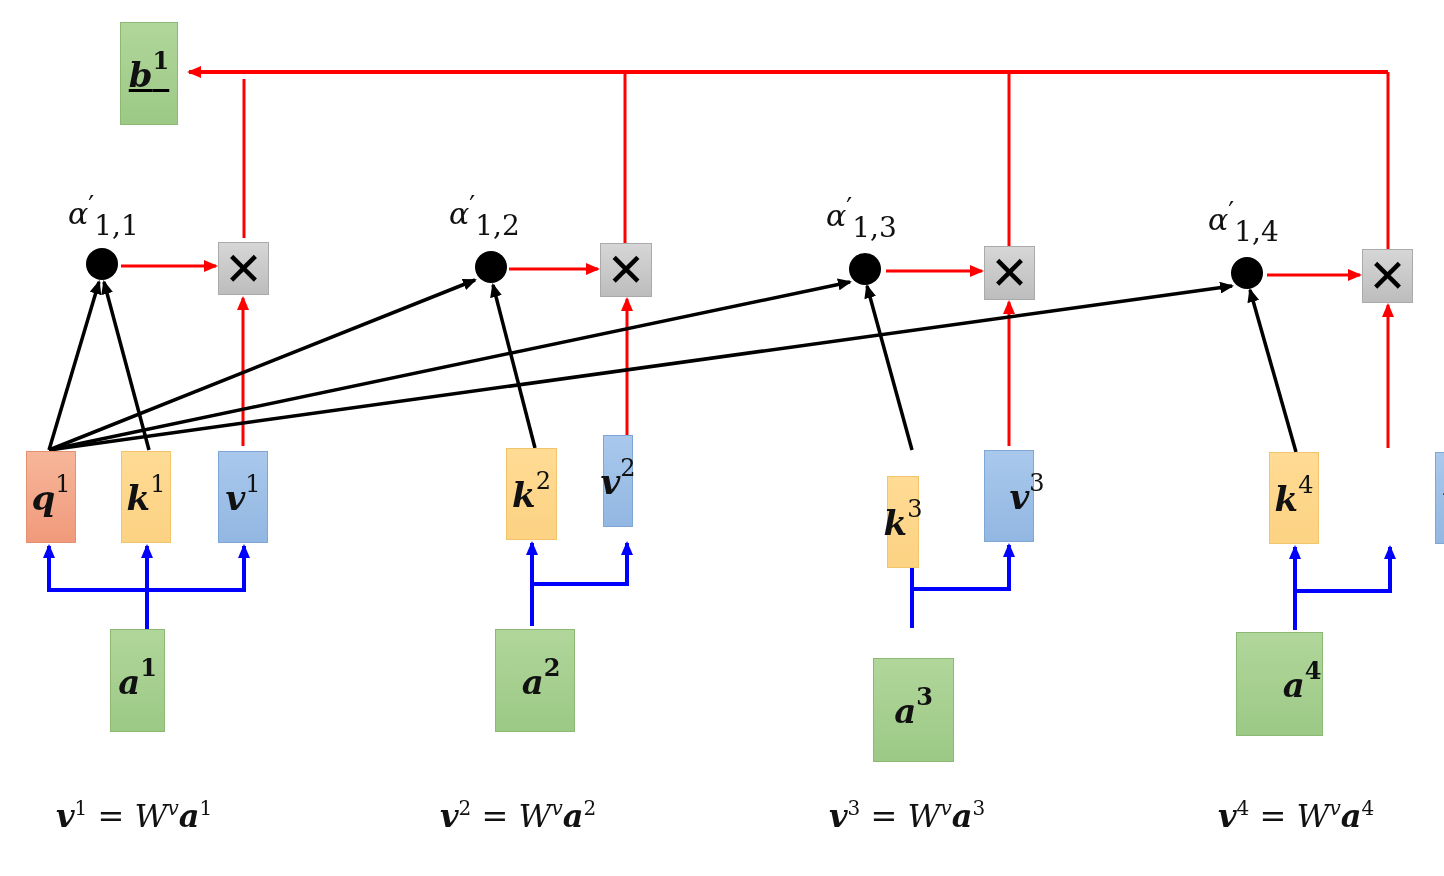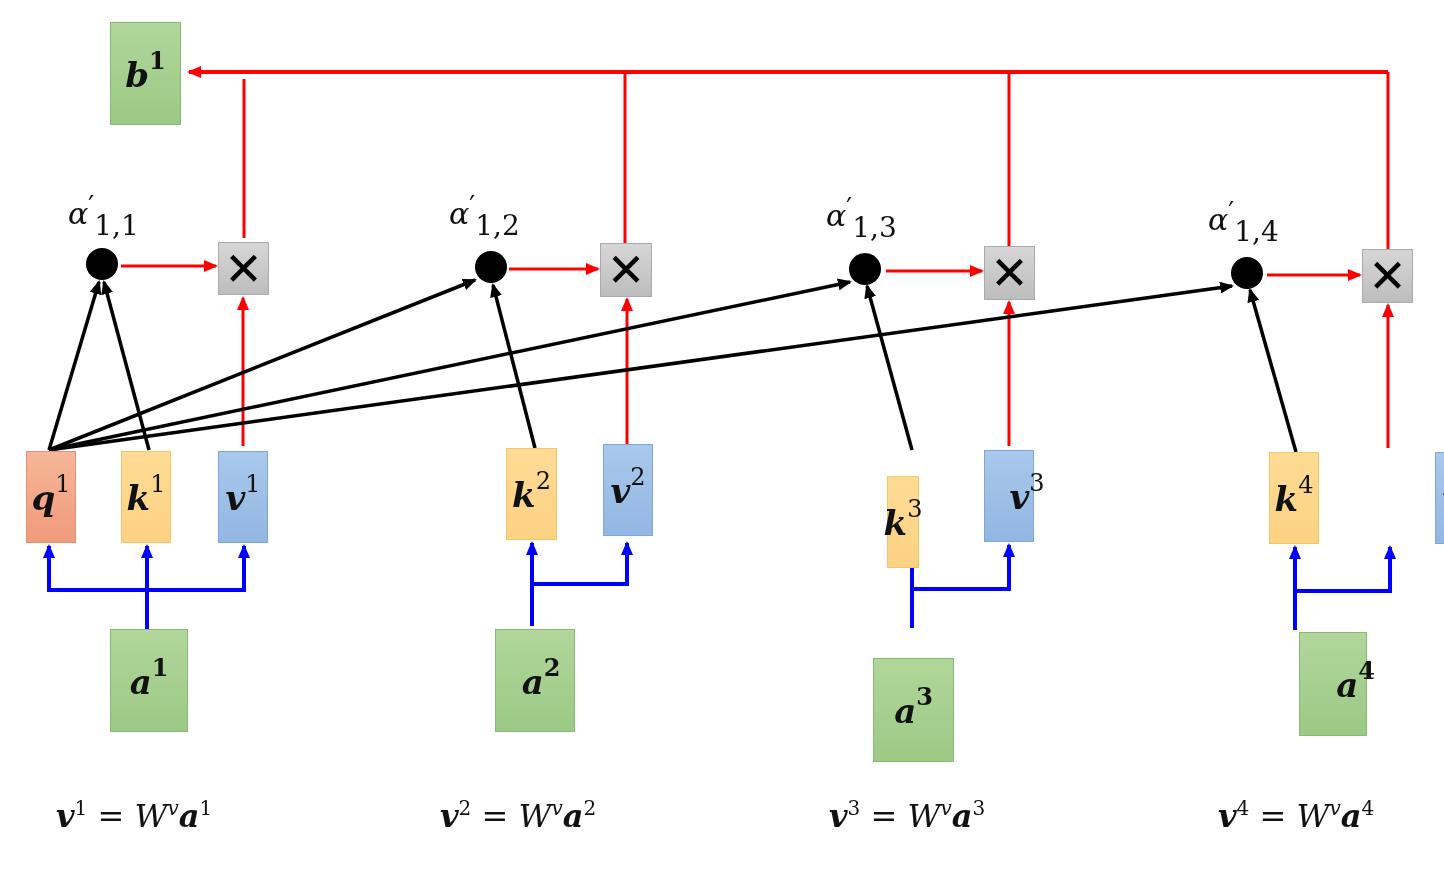--- a/index.html
+++ b/index.html
@@ -83,21 +83,21 @@
 
   <line x1="1295" y1="630" x2="1295" y2="547" stroke="#0000ff" stroke-width="4" marker-end="url(#ah-blue)"></line>
   <polyline points="1295,591 1390,591 1390,547" fill="none" stroke="#0000ff" stroke-width="4" marker-end="url(#ah-blue)"></polyline>
 
   <circle cx="102" cy="264" r="16" fill="#000"></circle>
   <circle cx="491" cy="267" r="16" fill="#000"></circle>
   <circle cx="865" cy="269" r="16" fill="#000"></circle>
   <circle cx="1247" cy="273" r="16" fill="#000"></circle>
 </svg>
 
-<div class="box box-green" style="left:110px;top:22px;width:71px;height:103px;">
+<div class="box box-green" style="left:120px;top:22px;width:58px;height:103px;text-decoration:underline;">
   <span class="lbl green"><span>b</span><sup>1</sup></span>
 </div>
 
 <div class="alpha" style="left:68px;top:196px;"><span>α</span><span class="prime">′</span><sub>1,1</sub></div>
 <div class="alpha" style="left:449px;top:196px;"><span>α</span><span class="prime">′</span><sub>1,2</sub></div>
 <div class="alpha" style="left:826px;top:198px;"><span>α</span><span class="prime">′</span><sub>1,3</sub></div>
 <div class="alpha" style="left:1208px;top:202px;"><span>α</span><span class="prime">′</span><sub>1,4</sub></div>
 
 <div class="box box-x" style="left:218px;top:242px;width:51px;height:53px;">
     <span class="xmark">✕</span>
@@ -118,48 +118,48 @@
 <div class="box box-k" style="left:121px;top:451px;width:50px;height:92px;">
   <span class="lbl"><span>k</span><sup>1</sup></span>
 </div>
 <div class="box box-v" style="left:218px;top:451px;width:50px;height:92px;">
   <span class="lbl"><span>v</span><sup>1</sup></span>
 </div>
 
 <div class="box box-k" style="left:506px;top:448px;width:51px;height:92px;">
   <span class="lbl"><span>k</span><sup>2</sup></span>
 </div>
-<div class="box box-v" style="left:603px;top:444px;width:50px;height:92px;">
+<div class="box box-v" style="left:603px;top:435px;width:30px;height:92px;">
   <span class="lbl"><span>v</span><sup>2</sup></span>
 </div>
 
 <div class="box box-k" style="left:887px;top:476px;width:32px;height:92px;">
   <span class="lbl"><span>k</span><sup>3</sup></span>
 </div>
 <div class="box box-v" style="left:984px;top:450px;width:50px;height:92px;padding-left:36px;">
   <span class="lbl"><span>v</span><sup>3</sup></span>
 </div>
 
 <div class="box box-k" style="left:1269px;top:452px;width:50px;height:92px;">
   <span class="lbl"><span>k</span><sup>4</sup></span>
 </div>
 <div class="box box-v" style="left:1435px;top:452px;width:50px;height:92px;">
   <span class="lbl"><span>v</span><sup>4</sup></span>
 </div>
 
-<div class="box box-green" style="left:110px;top:629px;width:78px;height:103px;">
+<div class="box box-green" style="left:110px;top:629px;width:55px;height:103px;">
   <span class="lbl green"><span>a</span><sup>1</sup></span>
 </div>
 <div class="box box-green" style="left:495px;top:629px;width:80px;height:103px;padding-left:12px;">
   <span class="lbl green"><span>a</span><sup>2</sup></span>
 </div>
 <div class="box box-green" style="left:873px;top:630px;width:81px;height:104px;margin-top:28px;">
   <span class="lbl green"><span>a</span><sup>3</sup></span>
 </div>
-<div class="box box-green" style="left:1299px;top:632px;width:68px;height:104px;padding-left:45px;">
+<div class="box box-green" style="left:1236px;top:632px;width:87px;height:104px;padding-left:45px;">
   <span class="lbl green"><span>a</span><sup>4</sup></span>
 </div>
 
 <div class="eq" style="left:56px;top:796px;">
   <span class="bv">v</span><sup>1</sup>
   <span>=</span>
   <span class="w">W</span><sup class="it">v</sup><span class="bv">a</span><sup>1</sup>
 </div>
 <div class="eq" style="left:440px;top:796px;">
   <span class="bv">v</span><sup>2</sup>

